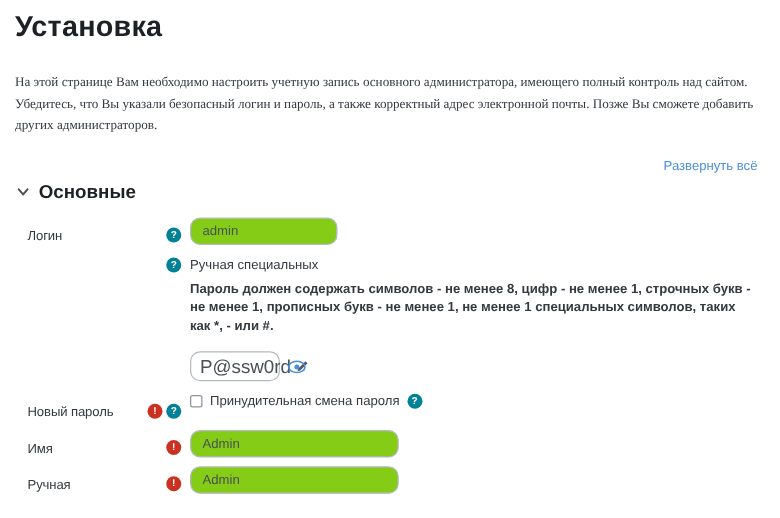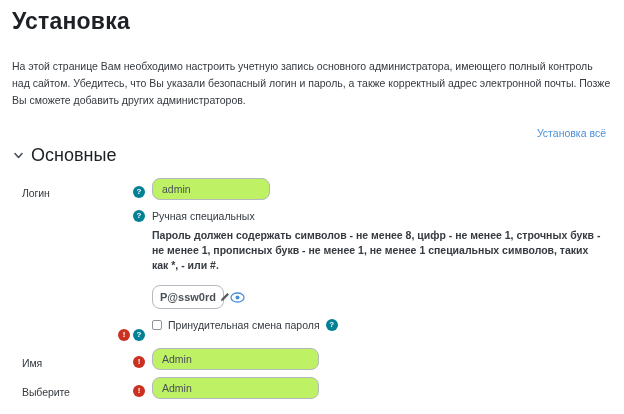--- a/index.html
+++ b/index.html
@@ -2,51 +2,51 @@
 <html><head>
 <meta charset="utf-8">
 <style>
   * { margin:0; padding:0; box-sizing:border-box; }
   html,body { width:624px; height:414px; background:#fff; overflow:hidden; }
   body { font-family:"Liberation Sans", sans-serif; color:#1d2125; }
   .page { padding:8px 12px 0 12px; position:relative; width:624px; }
 
   h1.page-title { font-size:23px; font-weight:bold; letter-spacing:0.2px; margin-bottom:23px; }
 
-  p.intro { font-size:10.5px; line-height:17px; color:#343a40; max-width:600px; margin-bottom:14px; }
+  p.intro { font-size:10.5px; line-height:17px; color:#343a40; max-width:600px; margin-bottom:14px;font-family:Liberation Serif, serif; }
 
   .expand-row { text-align:right; margin-bottom:4px; padding-right:6px; }
   .expand-link { font-size:10.5px; color:#4a90d9; text-decoration:none; cursor:pointer; }
 
   .section-header { display:flex; align-items:center; margin-bottom:12px; }
   .chev { width:12px; height:12px; margin-right:7px; display:inline-flex; align-items:center; justify-content:center; cursor:pointer; }
-  .section-title { font-size:18px; font-weight:normal; }
+  .section-title { font-size:15px; font-weight:bold; }
 
   .frow { display:flex; align-items:flex-end; margin-bottom:7px; }
   .leftcol { flex:0 0 140px; display:flex; justify-content:space-between; align-items:flex-start; padding-left:10px; }
   .lbl { font-size:10.5px; line-height:14px; color:#343a40; letter-spacing:-0.1px; max-width:104px; padding-top:3px; }
   .icons { display:flex; gap:3px; padding-top:3px; margin-left:auto; padding-right:7px; }
   .icon-badge { width:12px; height:12px; border-radius:50%; display:inline-flex; align-items:center; justify-content:center;
                 font-size:8px; font-weight:bold; color:#fff; line-height:1; cursor:pointer; }
   .help  { background:#008196; }
   .req   { background:#ca3120; }
 
   .fieldcol { flex:1; min-width:0; }
 
   input.txt, .sel {
-    height:22px; border:1px solid #b3b9bf; border-radius:8px; background:#bef264;
+    height:22px; border:1px solid #b3b9bf; border-radius:8px; background:#84cc16;
     font-family:"Liberation Sans", sans-serif; font-size:10.5px; color:#495057;
     padding:0 9px; outline:none;
   }
   input.w-login { width:118px; }
   input.w-std { width:167px; }
 
   .pwd-wrap { display:flex; align-items:center; gap:6px; }
   .pwd-box { width:72px; height:24px; border:1px solid #b3b9bf; border-radius:8px; display:flex; align-items:center; padding:0 7px; gap:4px; }
-  .pwd-text { font-size:11px; color:#495057; white-space:nowrap;font-weight:bold; }
+  .pwd-text { font-size:15px; color:#495057; white-space:nowrap; }
   .eye-btn { display:inline-flex; align-items:center; cursor:pointer; }
 
   .static-val { font-size:10.5px; color:#343a40; padding-top:3px; }
 
   .hint { font-size:10.5px; line-height:15px; color:#343a40; max-width:452px; margin:4px 0 12px 0; }
 
   .cb-row { display:flex; align-items:center; gap:6px; padding-top:2px; margin-bottom:10px; }
   .cb { width:10px; height:10px; border:1px solid #8f959e; border-radius:2px; background:#fff; cursor:pointer; flex:none; }
   .cb-label { font-size:10.5px; color:#343a40; }
 
@@ -55,21 +55,21 @@
 </head>
 <body>
 
 <div class="page">
 
   <h1 class="page-title">Установка</h1>
 
   <p class="intro">На этой странице Вам необходимо настроить учетную запись основного администратора, имеющего полный контроль над сайтом. Убедитесь, что Вы указали безопасный логин и пароль, а также корректный адрес электронной почты. Позже Вы сможете добавить других администраторов.</p>
 
   <div class="expand-row">
-    <a class="expand-link">Установка всё</a>
+    <a class="expand-link">Развернуть всё</a>
   </div>
 
   <div class="section-header">
     <span class="chev">
       <svg width="11" height="11" viewBox="0 0 11 11">
           <polyline points="2,3.5 5.5,7.5 9,3.5" fill="none" stroke="#495057" stroke-width="1.6" stroke-linecap="round" stroke-linejoin="round"></polyline>
         </svg>
     </span>
     <span class="section-title">Основные</span>
   </div>
@@ -99,20 +99,21 @@
 
   <div class="frow" style="margin-bottom:0;font-weight:bold;">
     <div class="leftcol"></div>
     <div class="fieldcol">
       <div class="hint">Пароль должен содержать символов - не менее 8, цифр - не менее 1, строчных букв - не менее 1, прописных букв - не менее 1, не менее 1 специальных символов, таких как *, - или #.</div>
     </div>
   </div>
 
   <div class="frow">
     <div class="leftcol">
+      <span class="lbl">Новый пароль</span>
       <span class="icons">
         <span class="icon-badge req">!</span>
         <span class="icon-badge help">?</span>
       </span>
     </div>
     <div class="fieldcol">
       <div class="pwd-wrap">
         <div class="pwd-box">
           <span class="pwd-text">P@ssw0rd</span>
           <span>
@@ -144,21 +145,21 @@
         <span class="icon-badge req">!</span>
       </span>
     </div>
     <div class="fieldcol">
       <input class="txt w-std" type="text" value="Admin" style="">
     </div>
   </div>
 
   <div class="frow">
     <div class="leftcol">
-      <span class="lbl">Выберите</span>
+      <span class="lbl">Ручная</span>
       <span class="icons">
         <span class="icon-badge req">!</span>
       </span>
     </div>
     <div class="fieldcol">
       <input class="txt w-std" type="text" value="Admin" style="">
     </div>
   </div>
 
 </div>

